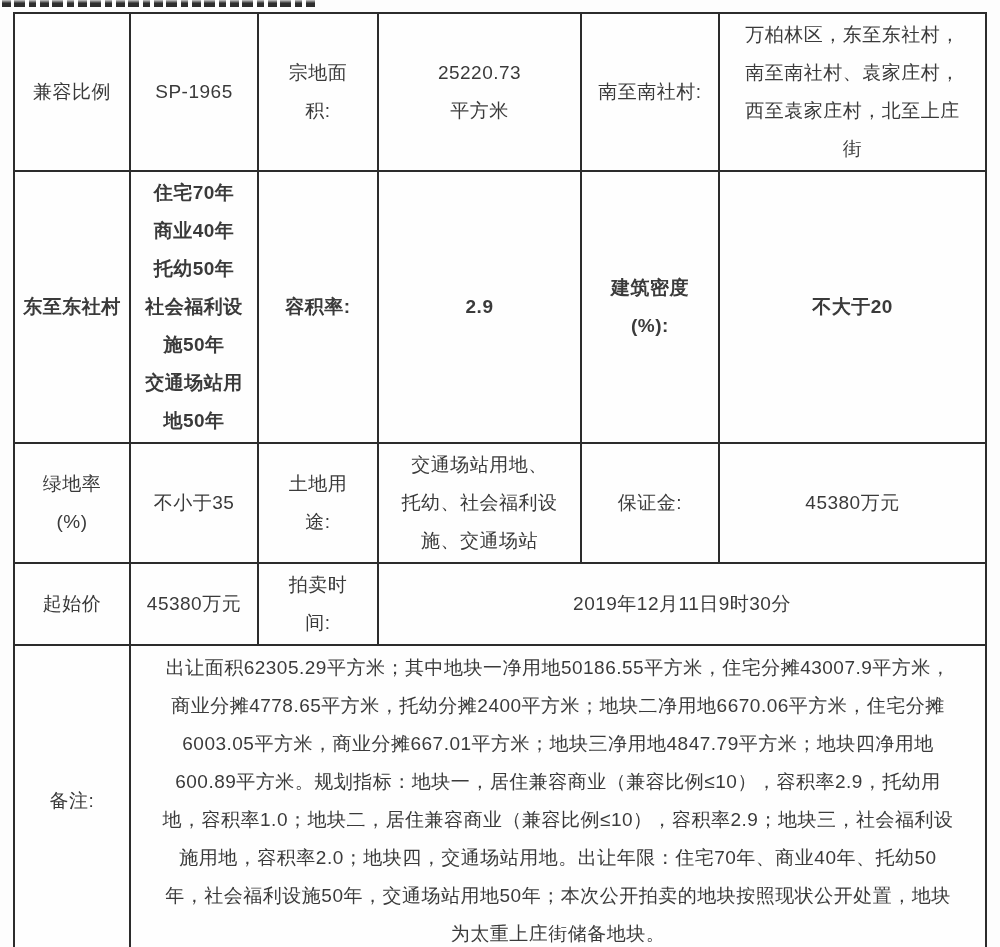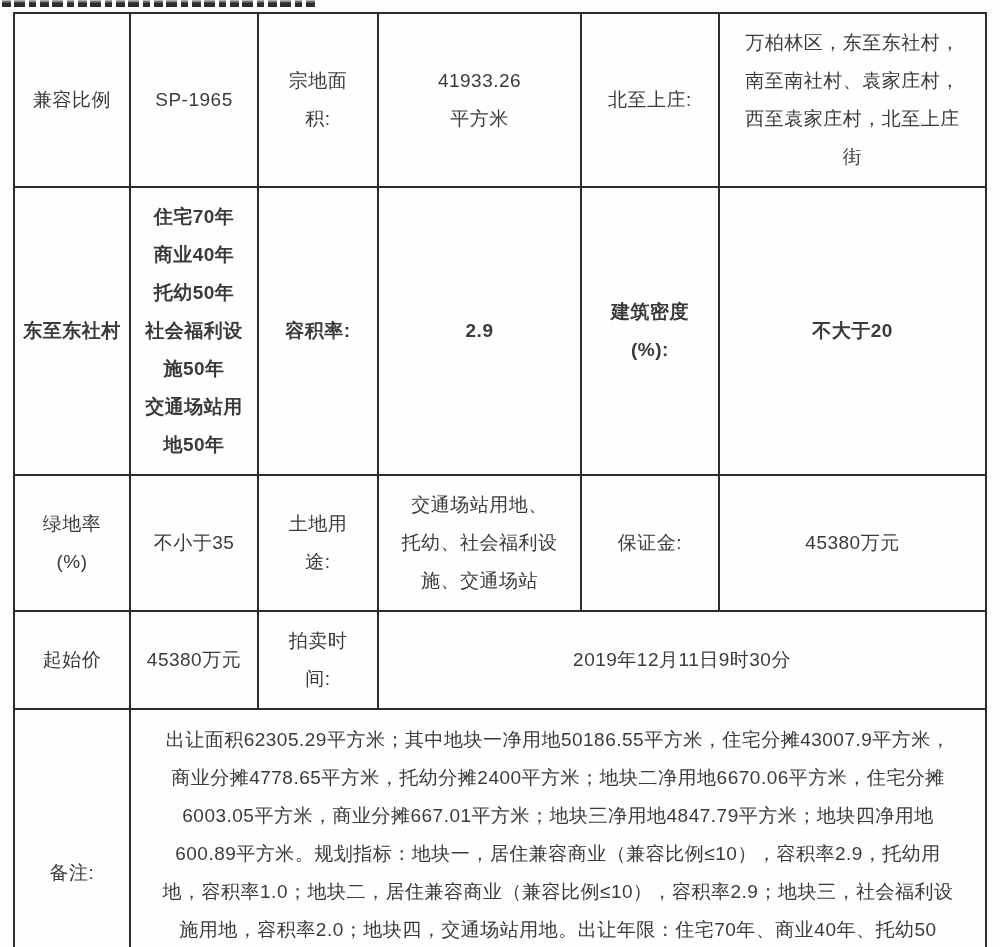--- a/index.html
+++ b/index.html
@@ -49,21 +49,21 @@
   }
   table.parcel td {
     border: 2px solid #2c2c2c;
     background: #fefefe;
     text-align: center;
     vertical-align: middle;
     font-size: 19px;
     line-height: 38px;
     letter-spacing: 0.5px;
     white-space: pre-line;
-    padding: 10px 6px;
+    padding: 2px 6px;
     overflow: hidden;
   }
   tr.r1 td { height: 151px; }
   tr.r2 td { height: 266px; font-weight: bold; }
   tr.r3 td { height: 110px; }
   tr.r4 td { height: 76px; }
   tr.r5 td { height: 305px; }
   td.remark-cell {
     text-align: left;
     line-height: 38px;
@@ -88,23 +88,23 @@
       <col style="width:138px">
       <col style="width:267px">
     </colgroup>
 
     <tbody>
         <tr class="r1">
       <td>兼容比例</td>
       <td>SP-1965</td>
       <td>宗地面
 积:</td>
-      <td>41933.26
+      <td>25220.73
 平方米</td>
-      <td>北至上庄:</td>
+      <td>南至南社村:</td>
       <td>万柏林区，东至东社村，
 南至南社村、袁家庄村，
 西至袁家庄村，北至上庄
 街</td>
     </tr>
 
     <tr class="r2">
       <td>东至东社村</td>
       <td>住宅70年
 商业40年

